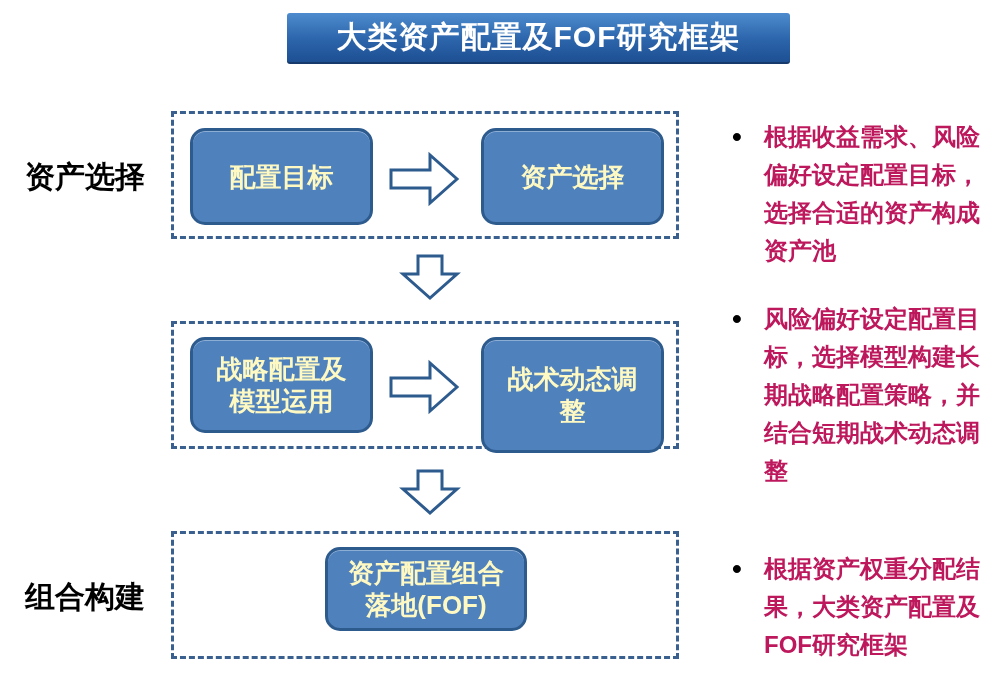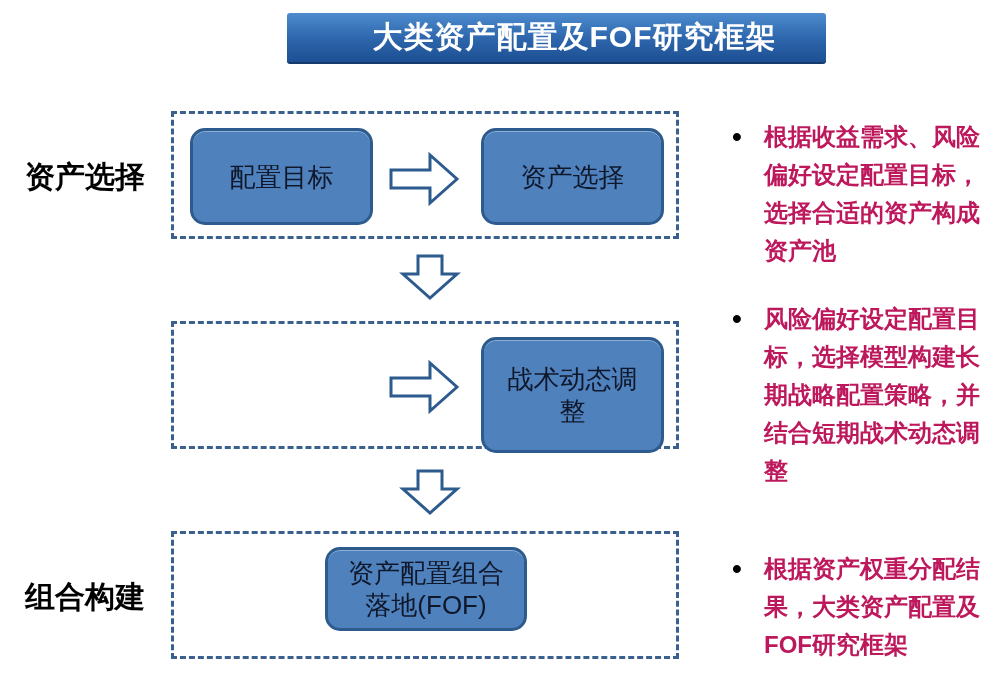--- a/index.html
+++ b/index.html
@@ -24,21 +24,20 @@
     background: linear-gradient(180deg, #4d8bce 0%, #2d66ac 52%, #1d4f93 100%);
     border-bottom: 2px solid #163a6b;
     border-radius: 3px;
     color: #ffffff;
     font-size: 30px;
     font-weight: bold;
     display: flex;
     align-items: center;
     justify-content: center;
     letter-spacing: 1px;
-    padding-left: 36px;
   }
   .row-label {
     position: absolute;
     left: 25px;
     width: 140px;
     color: #000000;
     font-size: 30px;
     font-weight: bold;
     white-space: nowrap;
   }
@@ -55,23 +54,23 @@
     background: #4f81bd;
     border: 3px solid #2d5b8e;
     border-radius: 15px;
     box-sizing: border-box;
     display: flex;
     align-items: center;
     justify-content: center;
     box-shadow: inset 0 1px 0 rgba(255,255,255,0.35);
   }
   .node-text {
-    color: #0f172a;
+    color: #fef9c3;
     font-size: 26px;
-    font-weight: normal;
+    font-weight: bold;
     text-align: center;
     white-space: pre-line;
     line-height: 32px;
   }
   .h-arrow, .v-arrow {
     position: absolute;
   }
   .bullet {
     position: absolute;
     left: 728px;
@@ -117,20 +116,24 @@
   <div class="bullet" style="top:118px">
     <span class="dot">•</span>
     <div class="bullet-text">根据收益需求、风险偏好设定配置目标，选择合适的资产构成资产池</div>
   </div>
 
   <svg class="v-arrow" style="left:398px; top:253px" width="64" height="48" viewBox="0 0 64 48">
     <polygon points="20,3 44,3 44,21 59,21 32,45 5,21 20,21" fill="#ffffff" stroke="#2d5b8e" stroke-width="3" stroke-linejoin="miter"></polygon>
   </svg>
 
   <div class="dash-box" style="top:321px"></div>
+  <div class="node" style="left:190px; top:337px; width:183px; height:96px">
+    <span class="node-text">战略配置及
+模型运用</span>
+  </div>
   <svg class="h-arrow" style="left:388px; top:356px" width="72" height="62" viewBox="0 0 72 62">
     <polygon points="3,22 42,22 42,7 69,31 42,55 42,40 3,40" fill="#ffffff" stroke="#2d5b8e" stroke-width="3" stroke-linejoin="miter"></polygon>
   </svg>
   <div class="node" style="left:481px; top:337px; width:183px; height:116px">
     <span class="node-text">战术动态调
 整</span>
   </div>
   <div class="bullet" style="top:300px">
     <span class="dot">•</span>
     <div class="bullet-text">风险偏好设定配置目标，选择模型构建长期战略配置策略，并结合短期战术动态调整</div>

